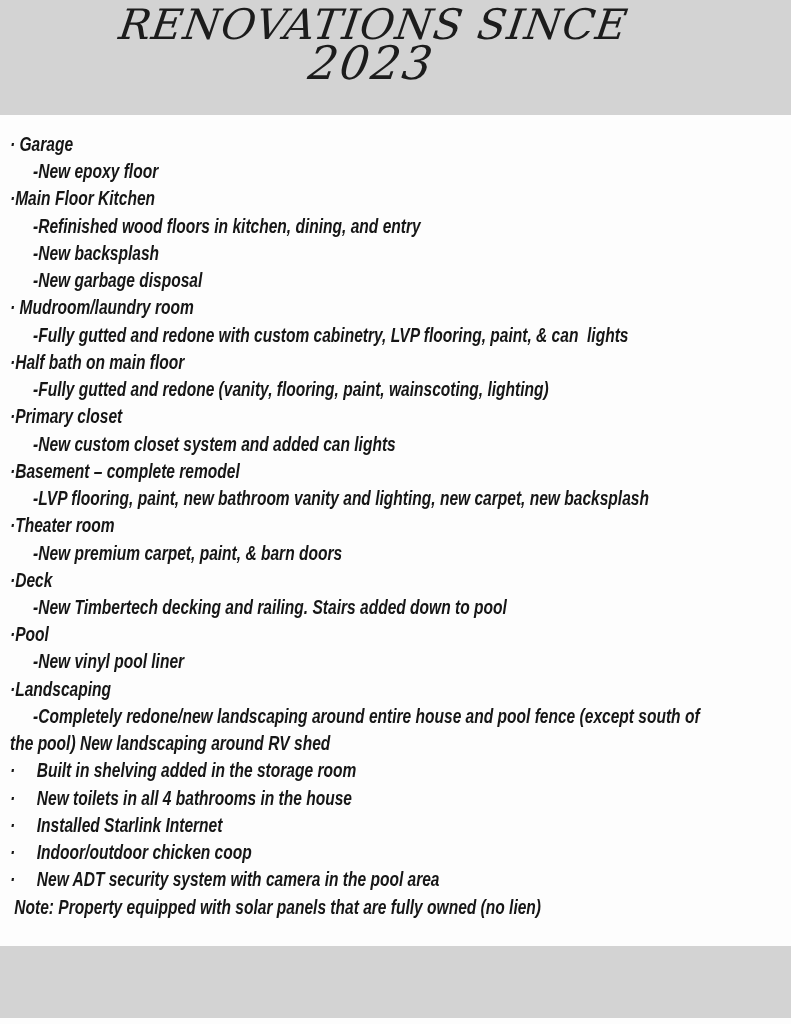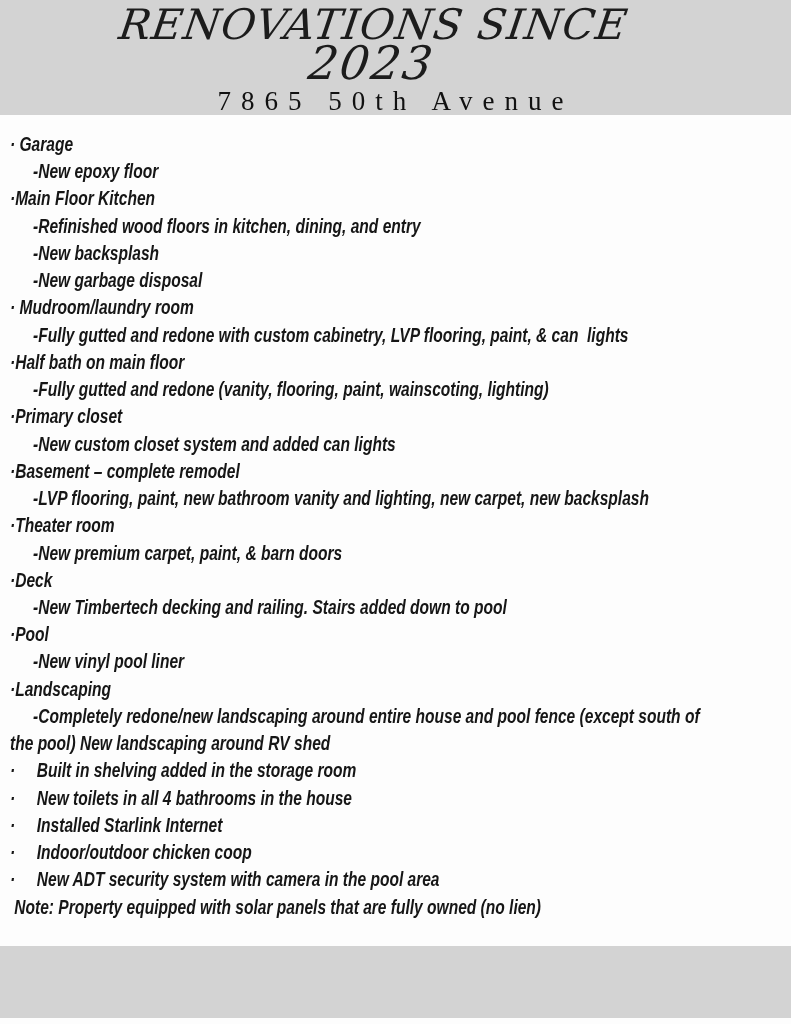--- a/index.html
+++ b/index.html
@@ -81,21 +81,20 @@
   .line.sub     { margin-left: 33px; }
   .line.wrap    { margin-left: 10px; }
   .line.note    { margin-left: 10px; }
 </style>
 </head>
 <body>
 
 <div class="band band-top">
   <div class="hline script title-1">RENOVATIONS SINCE</div>
   <div class="hline script title-2">2023</div>
-  <div class="hline address">7865 50th Avenue</div>
 </div>
 
 <div class="list">
     <div class="line section">· Garage</div>
     <div class="line sub">-New epoxy floor</div>
     <div class="line section">·Main Floor Kitchen</div>
     <div class="line sub">-Refinished wood floors in kitchen, dining, and entry</div>
     <div class="line sub">-New backsplash</div>
     <div class="line sub">-New garbage disposal</div>
     <div class="line section">· Mudroom/laundry room</div>

